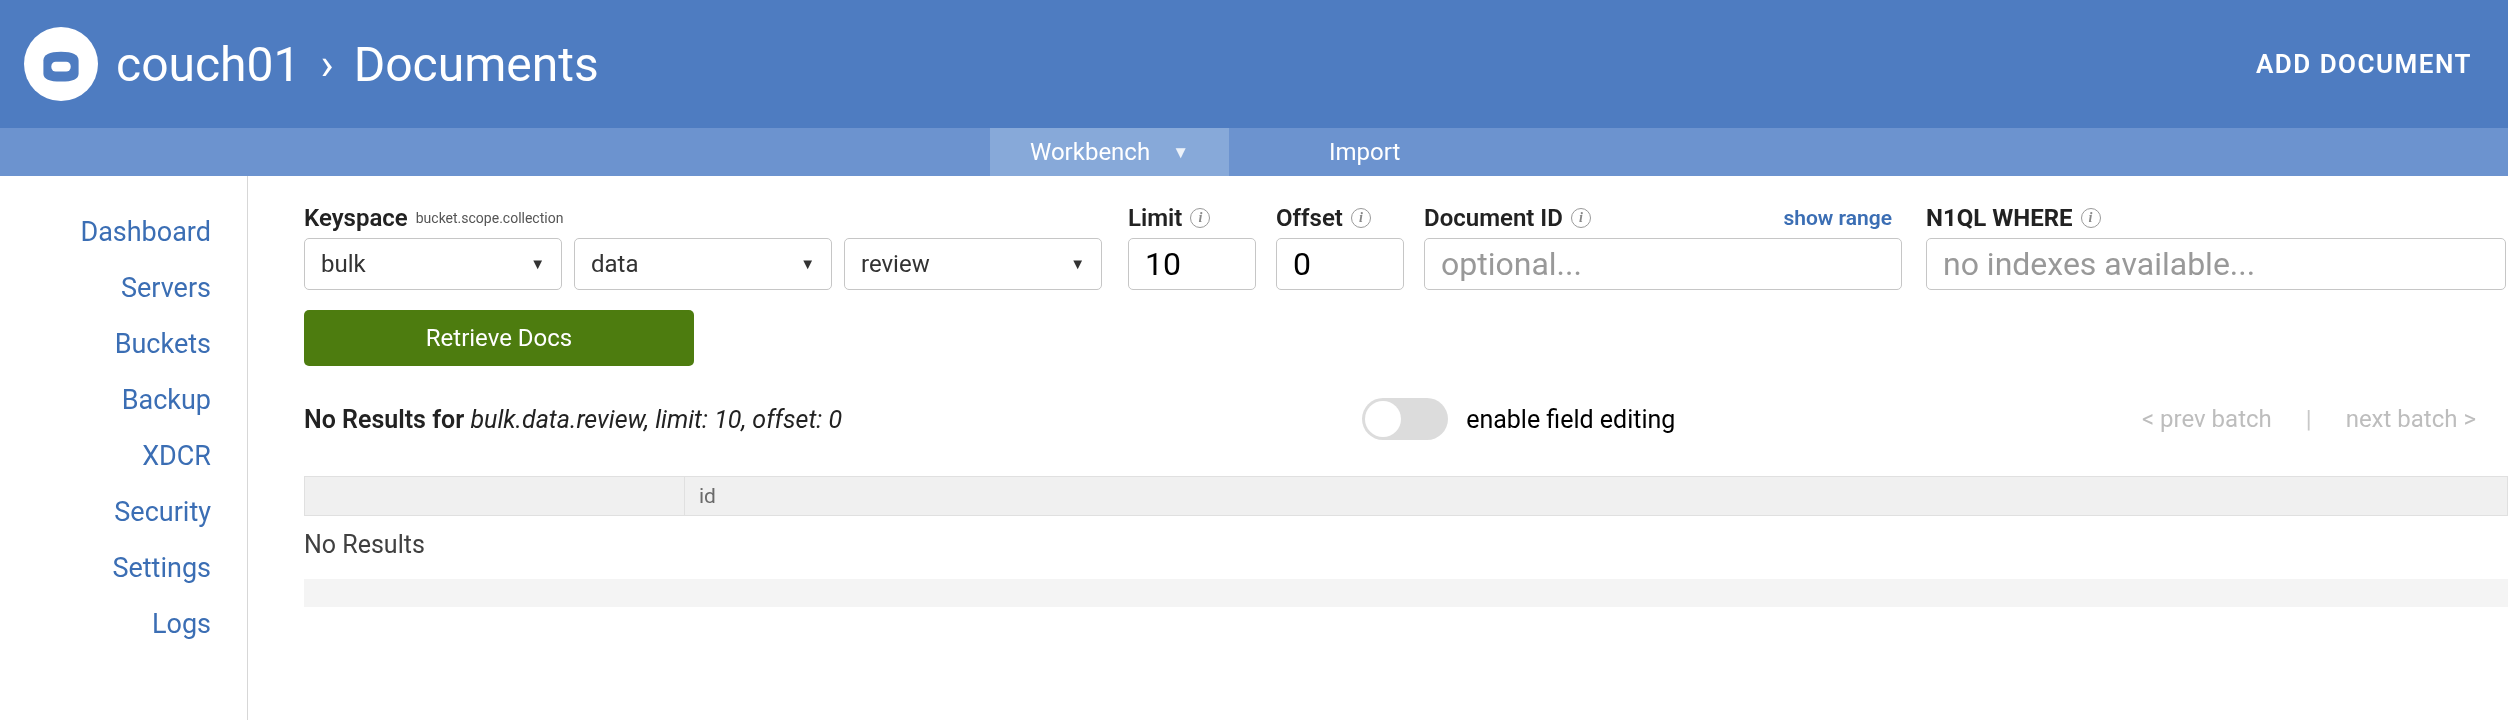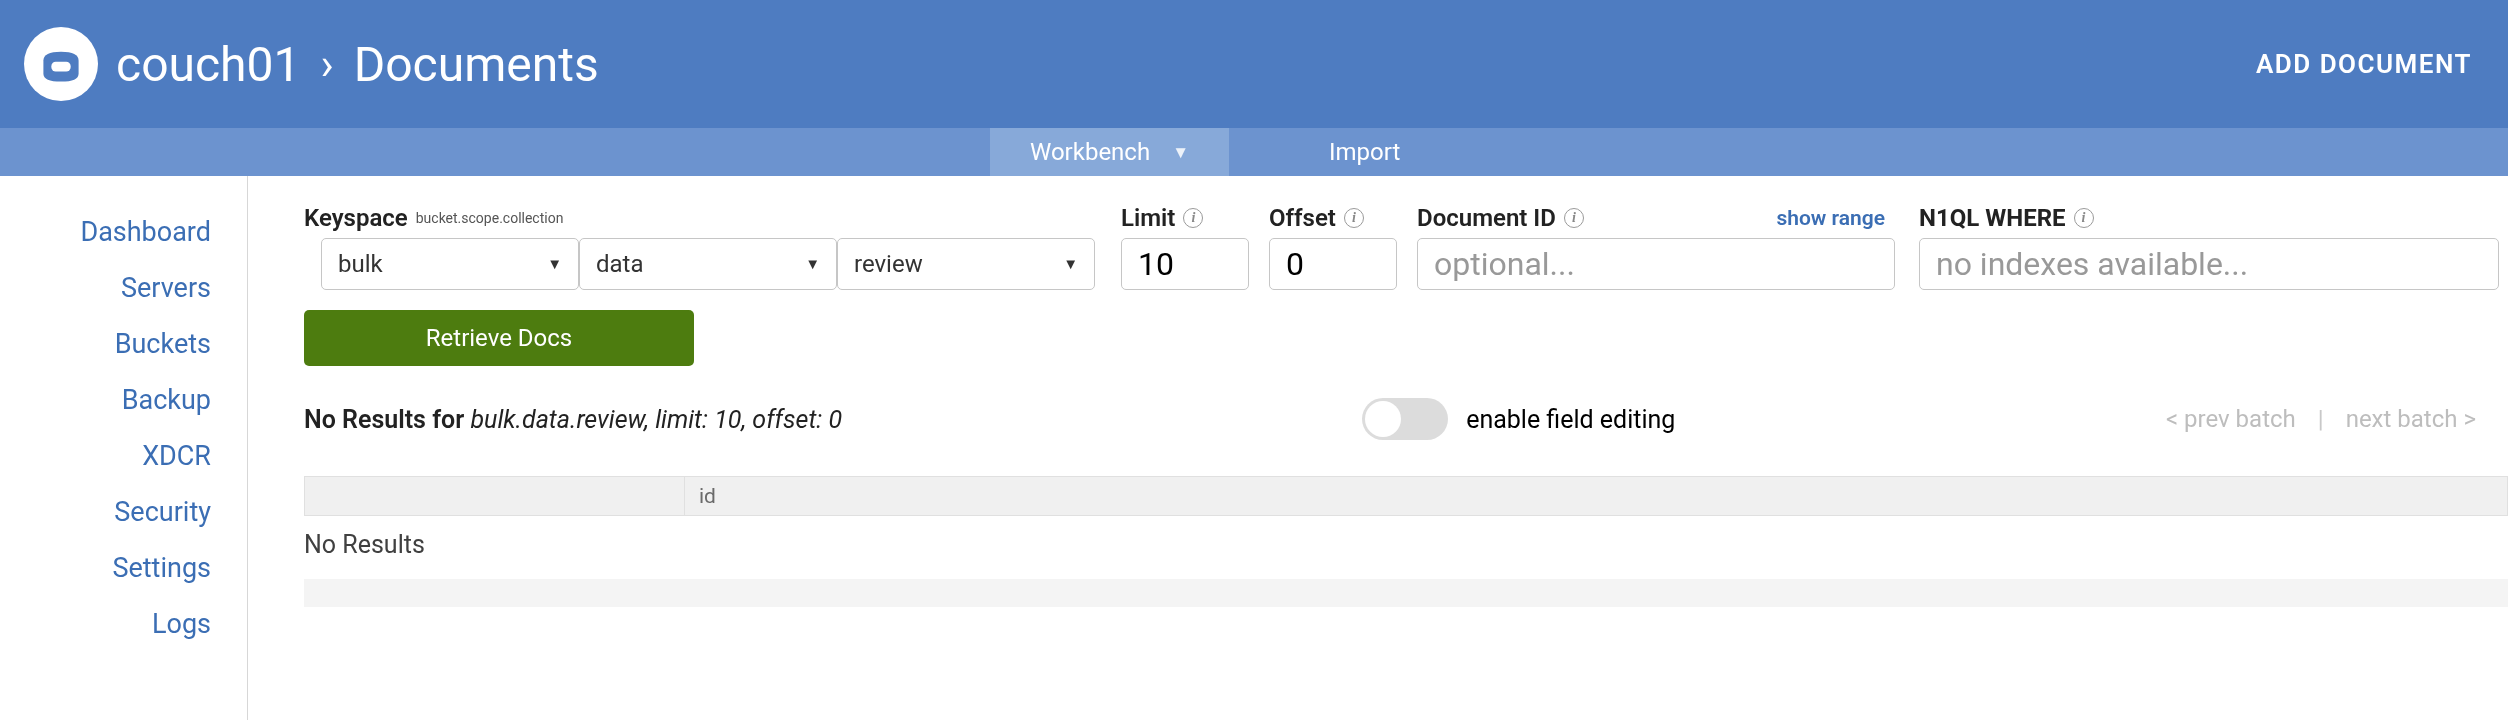--- a/index.html
+++ b/index.html
@@ -73,21 +73,21 @@
   .status-row .msg { font-weight: 600; color: #222; }
   .status-row .msg .ital { font-style: italic; font-weight: 400; }
   .toggle-wrap { display: flex; align-items: center; gap: 18px; margin-left: 480px;}
   .toggle {
     width: 86px; height: 42px; background: #dcdcdc; border-radius: 22px; position: relative;
   }
   .toggle::after {
     content: ""; position: absolute; left: 3px; top: 3px;
     width: 36px; height: 36px; background: #fff; border-radius: 50%;
   }
-  .pager { margin-left: auto; color: #bdbdbd; font-size: 24px; display: flex; gap: 22px; align-items: flex-end;}
+  .pager { margin-left: auto; color: #bdbdbd; font-size: 24px; display: flex; gap: 34px; align-items: flex-end;}
   .pager .sep { color: #c8c8c8; }
 
   
   .table-wrap { margin-top: 36px; padding-right: 0; }
   .thead {
     background: #f0f0f0; border: 1px solid #e0e0e0; height: 40px;
     display: flex; align-items: center;
   }
   .thead .spacer-col { width: 380px; border-right: 1px solid #e0e0e0; height: 100%; }
   .thead .id-col { padding-left: 14px; color: #6a6a6a; font-size: 21px; }
@@ -142,21 +142,21 @@
 
   <div class="main">
 
     <div class="controls-row">
 
       <div class="fieldgroup" style="margin-right:6px;">
         <div class="lbl">
           <span>Keyspace</span>
           <span class="sub">bucket.scope.collection</span>
         </div>
-        <div style="display:flex; gap:0;margin-left:17px;">
+        <div style="display:flex; gap:12px;">
           <div class="select" style="width:258px;">
             <span>bulk</span>
             <span class="caret">▼</span>
           </div>
           <div class="select" style="width:258px;">
             <span>data</span>
             <span class="caret">▼</span>
           </div>
           <div class="select" style="width:258px;">
             <span>review</span>

